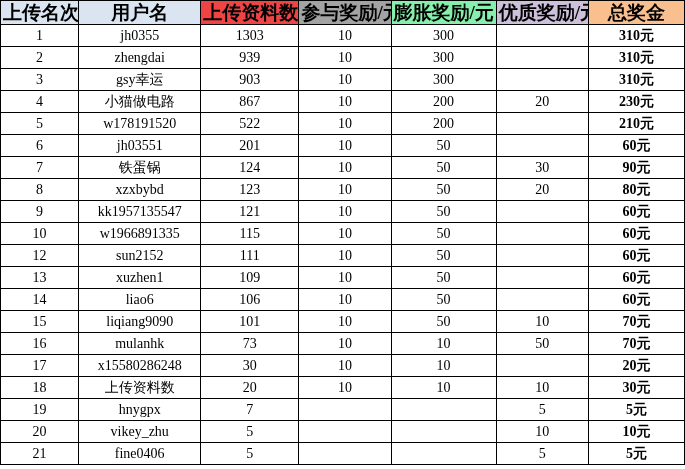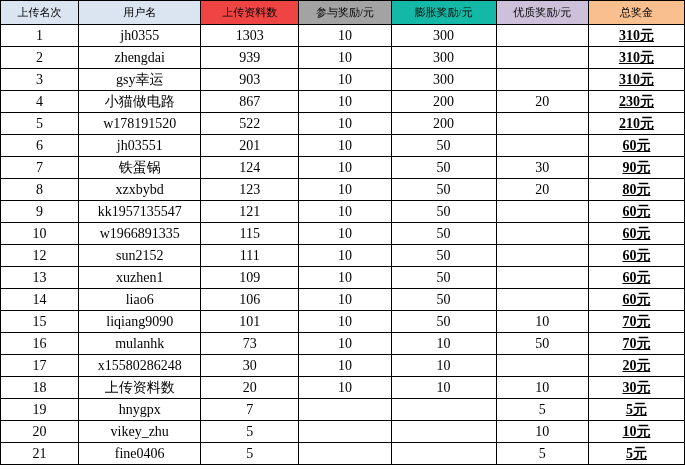--- a/index.html
+++ b/index.html
@@ -25,37 +25,36 @@
     height: 21px;
     line-height: 21px;
     padding: 0 2px;
     text-align: center;
     font-size: 14px;
     color: #000000;
     overflow: hidden;
     white-space: nowrap;
   }
   table.rank-table thead th {
-    font-weight: normal;
-    font-size: 11px;
+    font-weight: bold;
+    font-size: 19px;
     height: 23px;
     line-height: 23px;
   }
   
   th.h-rank      { background: #dbe5f1; }
   th.h-user      { background: #dbe5f1; }
   th.h-count     { background: #ef4444; }
   th.h-join      { background: #a3a3a3; }
-  th.h-bonus     { background: #14b8a6; }
+  th.h-bonus     { background: #86efac; }
   th.h-quality   { background: #ccc0da; }
   th.h-total     { background: #fabf8f; margin-top: 36px; }
 
   td.c-total {
     font-weight: bold;
-    text-decoration: underline;
   }
   
   col.w-rank    { width: 78px; }
   col.w-user    { width: 122px; }
   col.w-count   { width: 98px; }
   col.w-join    { width: 92px; }
   col.w-bonus   { width: 105px; }
   col.w-quality { width: 92px; }
   col.w-total   { width: 96px; }
 </style>

